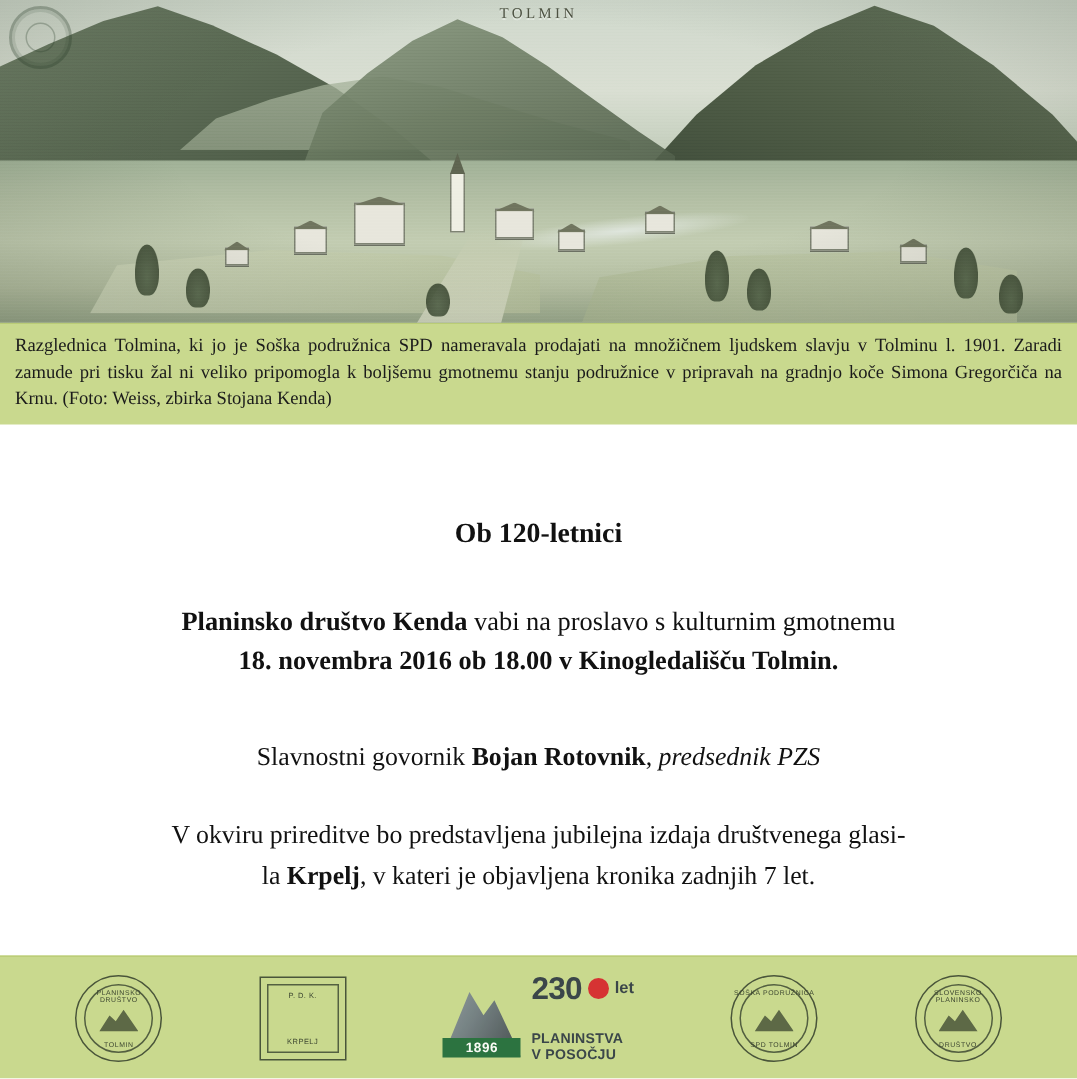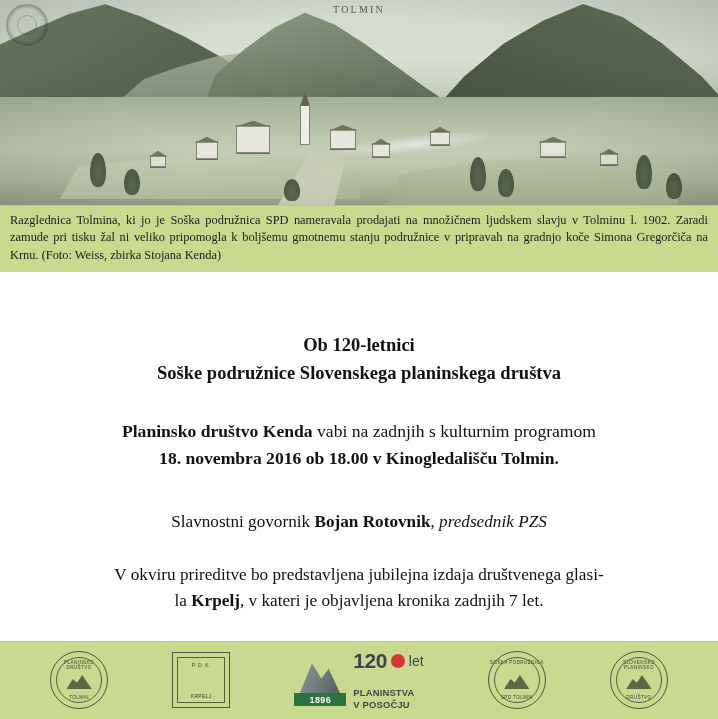--- a/index.html
+++ b/index.html
@@ -351,22 +351,22 @@
     letter-spacing: -.5px;
   }
   .logo120 .dot {
     width: 14px; height: 14px;
     border-radius: 50%;
     background: #d8262c;
     display: inline-block;
   }
   .logo120 .let {
     font-family: "Liberation Sans", sans-serif;
-    font-size: 14px;
-    font-weight: normal;
+    font-size: 11px;
+    font-weight: bold;
     color: #2f3a44;
   }
   .logo120 .row2 {
     font-family: "Liberation Sans", sans-serif;
     font-size: 9.4px;
     font-weight: bold;
     color: #2f3a44;
     letter-spacing: .2px;
     margin-top: 16px;
     line-height: 1.22;
@@ -407,31 +407,30 @@
       <div class="tree" style="left:666px;bottom:6px;height:26px;"></div>
       <div class="tree" style="left:284px;bottom:4px;height:22px;"></div>
 
       <div class="photo-grain"></div>
       <div class="photo-vignette"></div>
       <div class="stamp-round"></div>
       <div class="photo-label">TOLMIN</div>
     </div>
   </div>
 
-  <div class="caption">Razglednica Tolmina, ki jo je Soška podružnica SPD nameravala prodajati na množičnem ljudskem slavju v Tolminu l. 1902. Zaradi zamude pri tisku žal ni veliko pripomogla k boljšemu gmotnemu stanju podružnice v pripravah na gradnjo koče Simona Gregorčiča na Krnu. (Foto: Weiss, zbirka Stojana Kenda)</div>
+  <div class="caption">Razglednica Tolmina, ki jo je Soška podružnica SPD nameravala prodajati na množičnem ljudskem slavju v Tolminu l. 1901. Zaradi zamude pri tisku žal ni veliko pripomogla k boljšemu gmotnemu stanju podružnice v pripravah na gradnjo koče Simona Gregorčiča na Krnu. (Foto: Weiss, zbirka Stojana Kenda)</div>
 
   <div class="body">
 
     <div class="head-block">
       <div>Ob 120-letnici</div>
-      <div>Soške podružnice Slovenskega planinskega društva</div>
     </div>
 
     <p class="para p-invite">
-      <b>Planinsko društvo Kenda</b><span> vabi na zadnjih s kulturnim programom</span><br>
+      <b>Planinsko društvo Kenda</b><span> vabi na proslavo s kulturnim gmotnemu</span><br>
       <b>18. novembra 2016 ob 18.00 v Kinogledališču Tolmin.</b>
     </p>
 
     <p class="para p-speaker">
       <span>Slavnostni govornik </span><b>Bojan Rotovnik</b><span>, </span><i>predsednik PZS</i>
     </p>
 
     <p class="para p-info">
       <span>V okviru prireditve bo predstavljena jubilejna izdaja društvenega glasi-</span><br>
       <span>la </span><b>Krpelj</b><span>, v kateri je objavljena kronika zadnjih 7 let.</span>
@@ -461,21 +460,21 @@
 
     <div class="logo logo120">
       <div class="mark">
         <div class="tri"></div>
         <div class="band">
             <span>1896</span>
           </div>
       </div>
       <div class="txt">
         <div class="row1">
-          <span class="num">120</span>
+          <span class="num">230</span>
           <span class="dot"></span>
           <span class="let">let</span>
         </div>
         <div class="row2">
           <div>PLANINSTVA</div>
           <div>V POSOČJU</div>
         </div>
       </div>
     </div>
 

